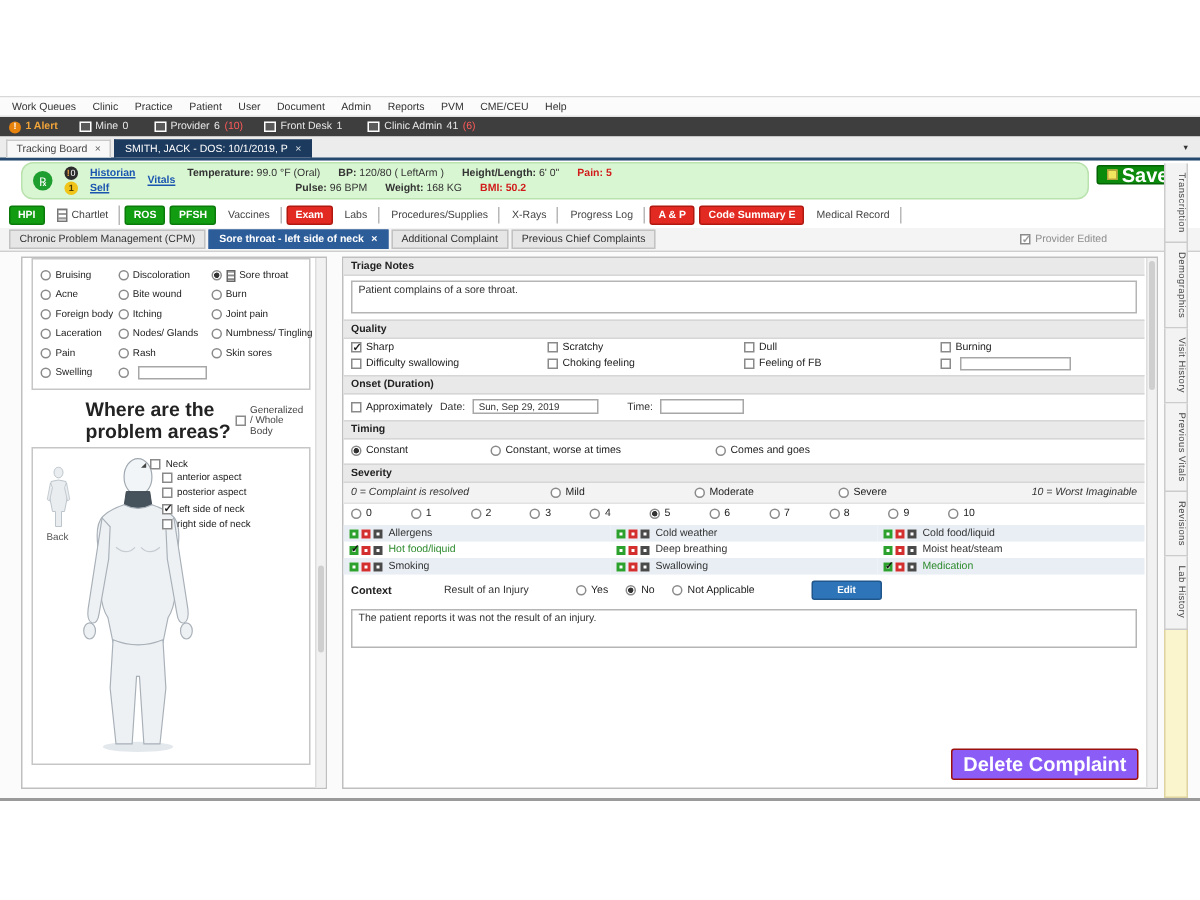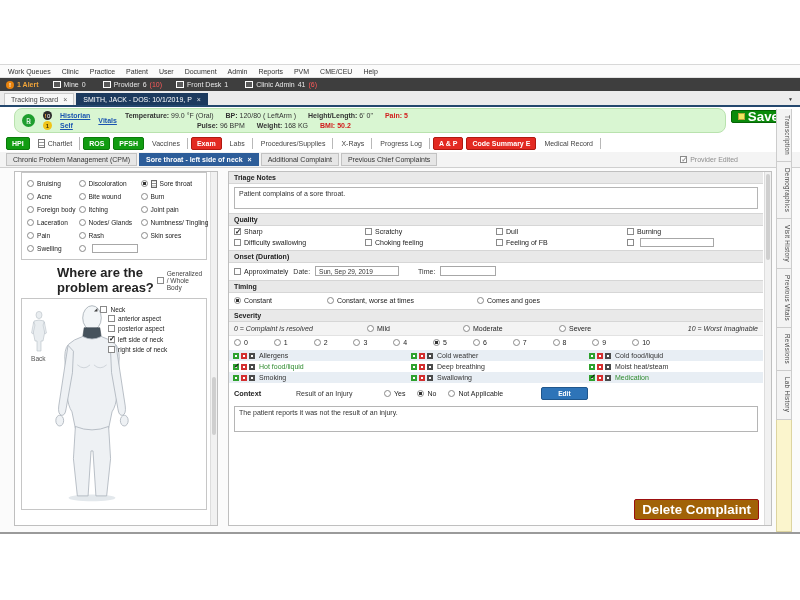--- a/index.html
+++ b/index.html
@@ -164,21 +164,21 @@
   .mfb.checked::after { content:"✓"; position:absolute; left:-1px; top:-3.5px; font-size:7px; font-weight:bold; color:#111; }
   .mf-label { margin-left:2px; color:#333; }
   .mf-label.green { color:#2e8b2e; }
   .ctx-row { display:flex; align-items:center; gap:10px; padding:4px 5px; }
   .ctx-title { font-weight:bold; font-size:7.3px; width:52px; }
   .ctx-q { color:#333; width:78px; }
   .ctx-opts { display:flex; gap:12px; }
   .ctx-note { margin:2px 5px; border:1px solid #b5b5b5; min-height:26px; padding:2px 4px; color:#333; }
   .rp-scroll { position:absolute; right:0; top:0; bottom:0; width:7px; background:#f1f1f1; border-left:1px solid #ddd; }
   .rp-scroll .thumb { position:absolute; left:1px; right:1px; top:2px; height:86px; background:#cfcfcf; border-radius:2px; }
-  .delete-btn { position:absolute; right:12px; bottom:5px; background:#a16207; border:1px solid #9c0f0f;
+  .delete-btn { position:absolute; right:12px; bottom:5px; background:#8b5cf6; border:1px solid #9c0f0f;
                 color:#fff; font-weight:bold; padding:2px 7px; border-radius:2px; cursor:pointer; }
 
   
   .side-strip { position:absolute; top:44px; right:8px; bottom:0; width:16px; display:flex; flex-direction:column; background:#f1f1f1; }
   .side-tab { writing-mode:vertical-rl; font-size:6.3px; color:#444; background:#f3f3f3; border:1px solid #ccc;
               border-top:none; padding:6px 0; text-align:center; flex:0 0 auto; cursor:pointer; letter-spacing:.3px; }
   .side-fill { flex:1; background:#fbf5cd; border:1px solid #ddd4a0; border-top:none; }
 </style>
 </head>
 <body>

